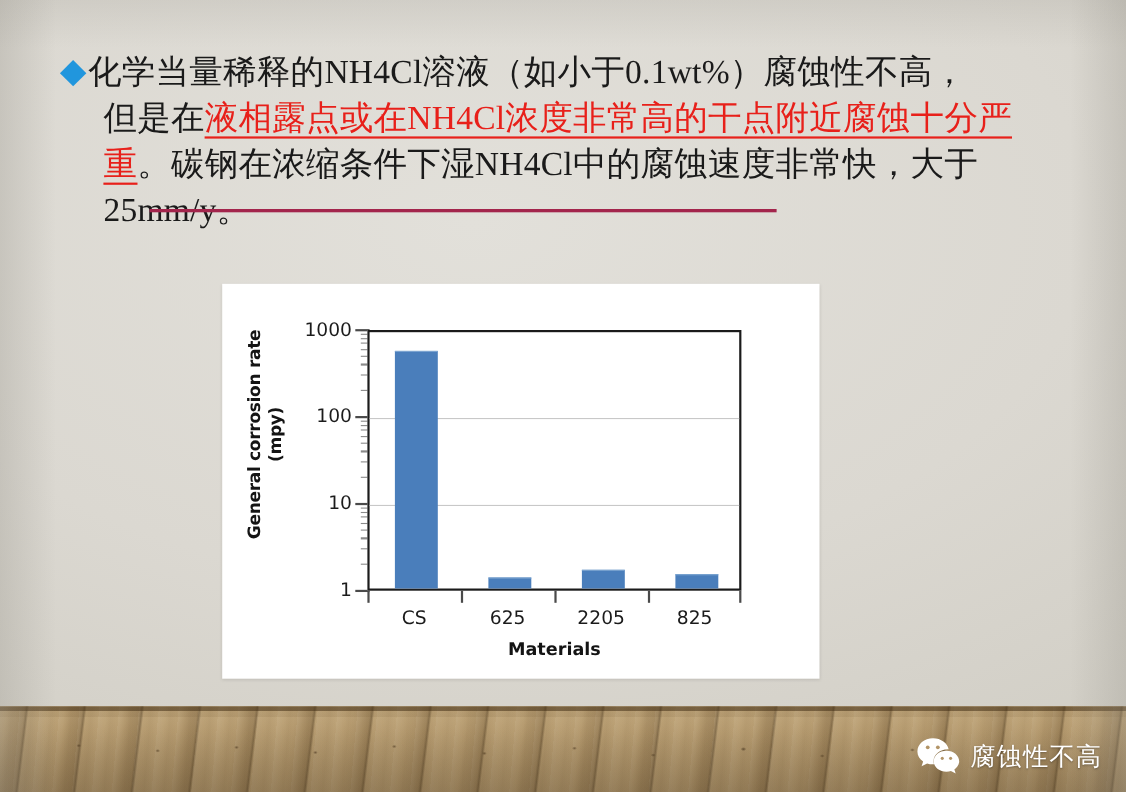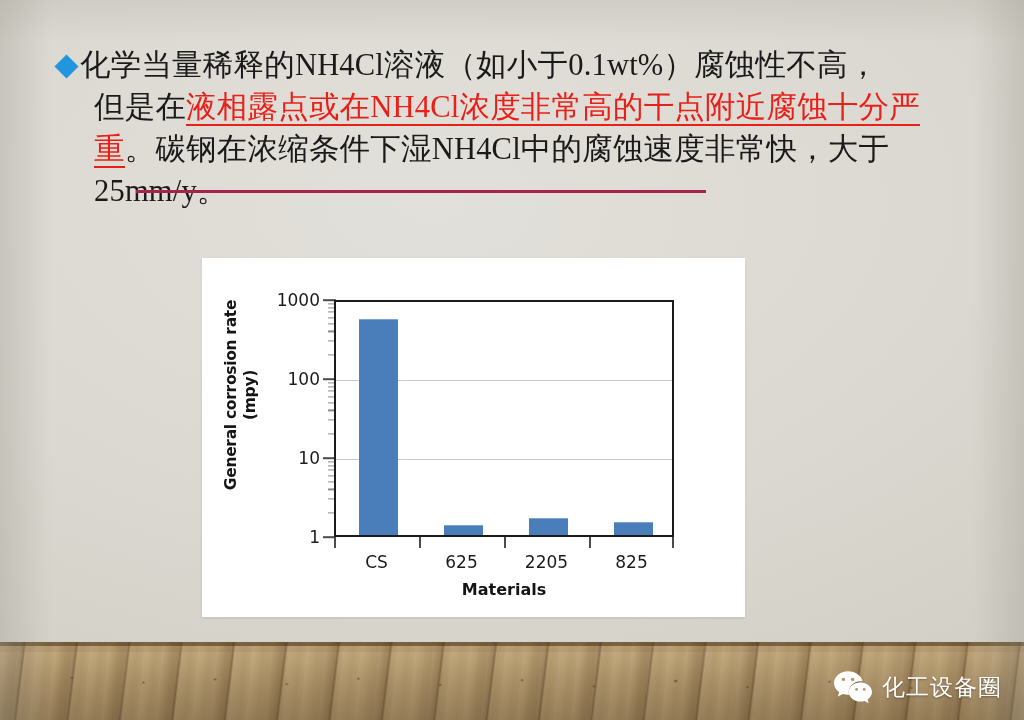--- a/index.html
+++ b/index.html
@@ -402,16 +402,16 @@
 
   <div id="watermark">
     <svg id="wechat-icon" width="40" height="34" viewBox="0 0 40 34">
       <path fill="#ffffff" d="M15.2 1.2C7.3 1.2 1 6.5 1 13.1c0 3.7 2 7 5.2 9.2l-1.4 4.3 5-2.6c1.7.5 3.5.8 5.4.8h.9a10 10 0 0 1-.4-2.8c0-6 5.8-10.9 13-10.9h.7C28.4 5.7 22.4 1.2 15.2 1.2z"></path>
       <circle fill="#b39568" cx="10.4" cy="9.4" r="1.7"></circle>
       <circle fill="#b39568" cx="19.6" cy="9.4" r="1.7"></circle>
       <path fill="#ffffff" d="M39 22c0-5.3-5.2-9.6-11.6-9.6S15.8 16.7 15.8 22s5.2 9.6 11.6 9.6c1.4 0 2.8-.2 4.1-.6l4.3 2.2-1.2-3.6C36.9 27.8 39 25.1 39 22z"></path>
       <circle fill="#b39568" cx="23.6" cy="19.4" r="1.4"></circle>
       <circle fill="#b39568" cx="31.2" cy="19.4" r="1.4"></circle>
     </svg>
-    <span id="wm-text">化工设备圈</span>
+    <span id="wm-text">腐蚀性不高</span>
   </div>
 
 </div>
 
 </body></html>

